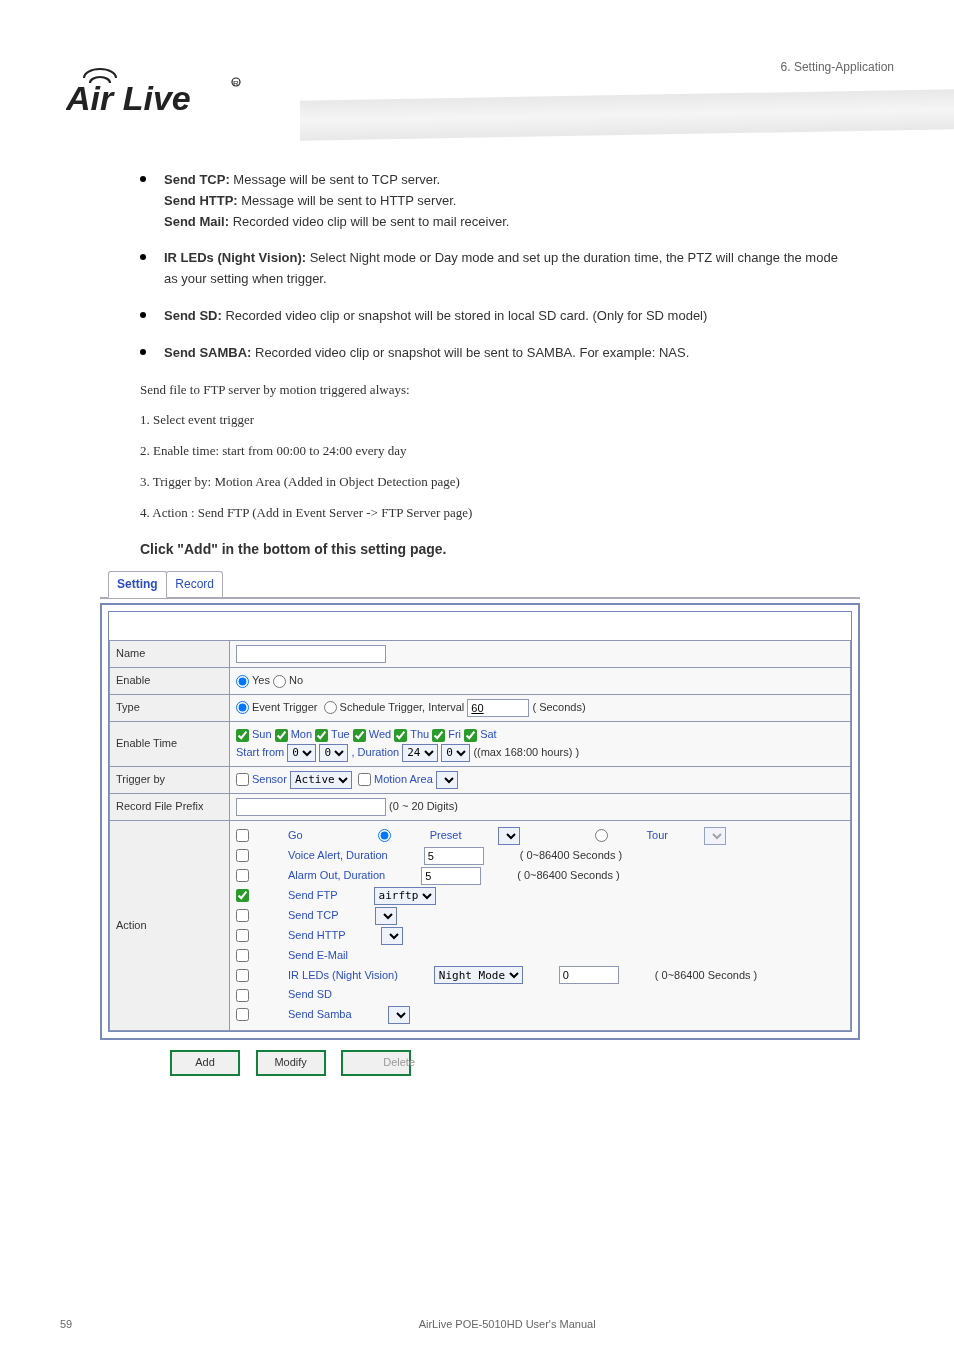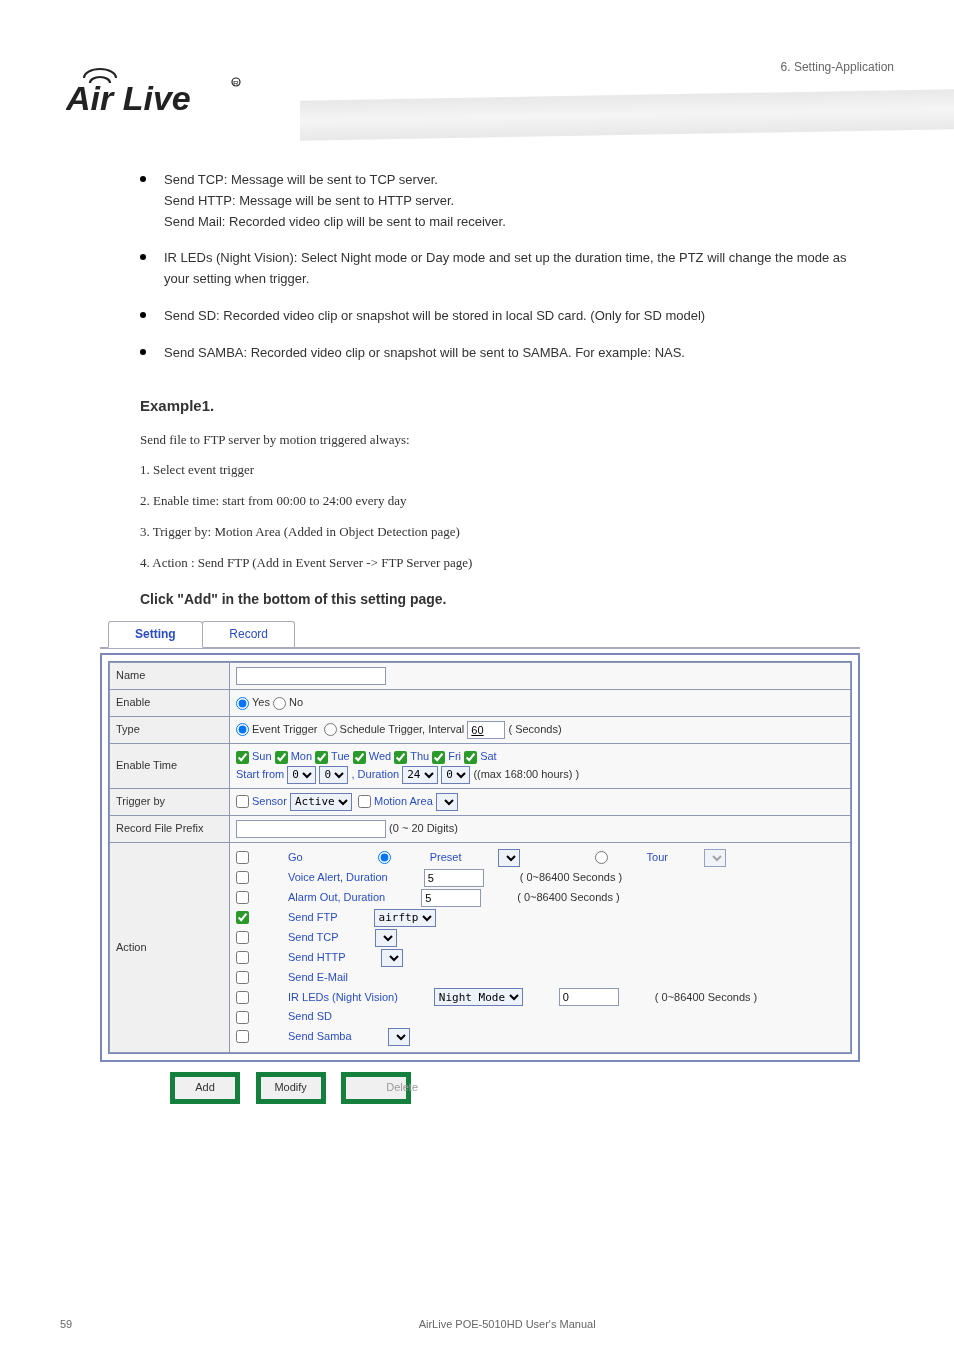--- a/index.html
+++ b/index.html
@@ -50,21 +50,21 @@
   .bullet-dot {
     width: 6px;
     height: 6px;
     background: #000;
     border-radius: 50%;
     margin-top: 6px;
     margin-right: 18px;
     flex-shrink: 0;
   }
   .bullet-text { flex: 1; }
-  .bullet-text b { font-weight: normal; }
+  .bullet-text b { font-weight: bold; }
   .section-heading {
     font-size: 15px;
     font-weight: bold;
     margin: 30px 0 12px 0;
   }
   .body-para {
     margin-bottom: 10px;
     font-family: Liberation Serif, serif;
   }
   .click-add {
@@ -76,21 +76,21 @@
     margin: 10px 0 0 -40px;
     width: 760px;
   }
   .tab-row {
     border-bottom: 2px solid #aab;
     min-height: 24px;
     padding-left: 8px;
   }
   .tab {
     display: inline-block;
-    padding: 3px 26px;
+    padding: 3px 8px;
     font-size: 12px;
     color: #2a4ec0;
     border: 1px solid #aab;
     border-bottom: none;
     border-radius: 3px 3px 0 0;
     background: #fff;
     position: relative;
     top: 1px;
     margin-right: -4px;
     text-align: center;
@@ -105,20 +105,21 @@
     padding: 6px;
     margin-top: 4px;
   }
   .inner-box {
     border: 1px solid #7a8ab8;
   }
   .form-table {
     width: 100%;
     border-collapse: collapse;
     font-size: 11px;
+    margin-top: 28px;
   }
   .form-table td {
     border: 1px solid #8e9ab5;
     padding: 4px 6px;
     vertical-align: middle;
     background: #f8f8f8;
   }
   .form-table td.label-cell {
     width: 120px;
     background: #f0f0f0;
@@ -146,21 +147,21 @@
   .btn-row {
     text-align: left;
     padding: 10px 0 0 70px;
   }
   .btn {
     display: inline-block;
     width: 70px;
     text-align: center;
     font-size: 11px;
     padding: 2px 0;
-    border: 5px solid #15803d;
+    border: 2px solid #15803d;
     background: #f0f0f0;
     margin-right: 12px;
   }
   .btn.disabled { color: #999; padding-left: 40px; }
   .footer {
     position: absolute;
     bottom: 20px;
     left: 0;
     right: 12px;
     text-align: center;
@@ -212,21 +213,20 @@
       <b>Send SD:</b><span> Recorded video clip or snapshot will be stored in local SD card. (Only for SD model)</span>
     </div>
   </div>
   <div class="bullet-item">
     <div class="bullet-dot"></div>
     <div class="bullet-text">
       <b>Send SAMBA:</b><span> Recorded video clip or snapshot will be sent to SAMBA. For example: NAS.</span>
     </div>
   </div>
 
-  <div class="section-heading">Example1.</div>
   <div class="body-para">Send file to FTP server by motion triggered always:</div>
   <div class="body-para">1. Select event trigger</div>
   <div class="body-para">2. Enable time: start from 00:00 to 24:00 every day</div>
   <div class="body-para">3. Trigger by: Motion Area (Added in Object Detection page)</div>
   <div class="body-para">4. Action : Send FTP (Add in Event Server -&gt; FTP Server page)</div>
 
   <div class="click-add">Click "Add" in the bottom of this setting page.</div>
 
   <div class="screenshot">
     <div class="tab-row">
@@ -246,21 +246,21 @@
             <td>
               <input type="radio" checked="" class="cb" style=""><span>Yes</span>
               <input type="radio" class="cb" style=""><span>No</span>
             </td>
           </tr>
           <tr>
             <td class="label-cell">Type</td>
             <td>
               <input type="radio" checked="" class="cb" style=""><span>Event Trigger</span>
               &nbsp;<input type="radio" class="cb" style=""><span>Schedule Trigger, Interval</span>
-              <input class="txt-input" style="width: 38px; text-decoration: underline;" value="60">
+              <input class="txt-input" style="width: 62px; text-decoration: underline;" value="60">
               <span>( Seconds)</span>
             </td>
           </tr>
           <tr>
             <td class="label-cell">Enable Time</td>
             <td>
               <input type="checkbox" checked="" class="cb checked-green" style=""><span class="blue-lbl">Sun</span>
               <input type="checkbox" checked="" class="cb checked-green" style=""><span class="blue-lbl">Mon</span>
               <input type="checkbox" checked="" class="cb checked-green" style=""><span class="blue-lbl">Tue</span>
               <input type="checkbox" checked="" class="cb checked-green" style=""><span class="blue-lbl">Wed</span>

